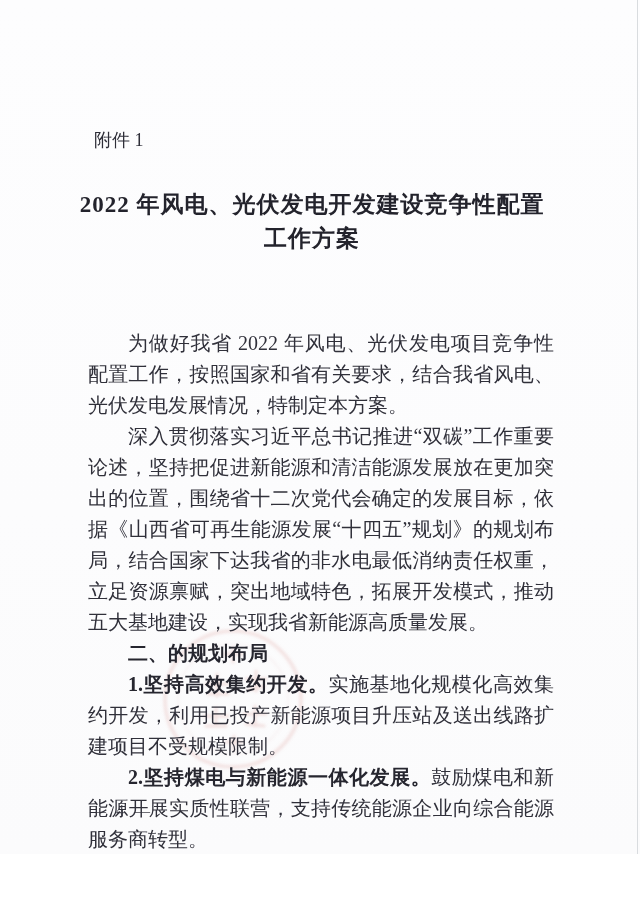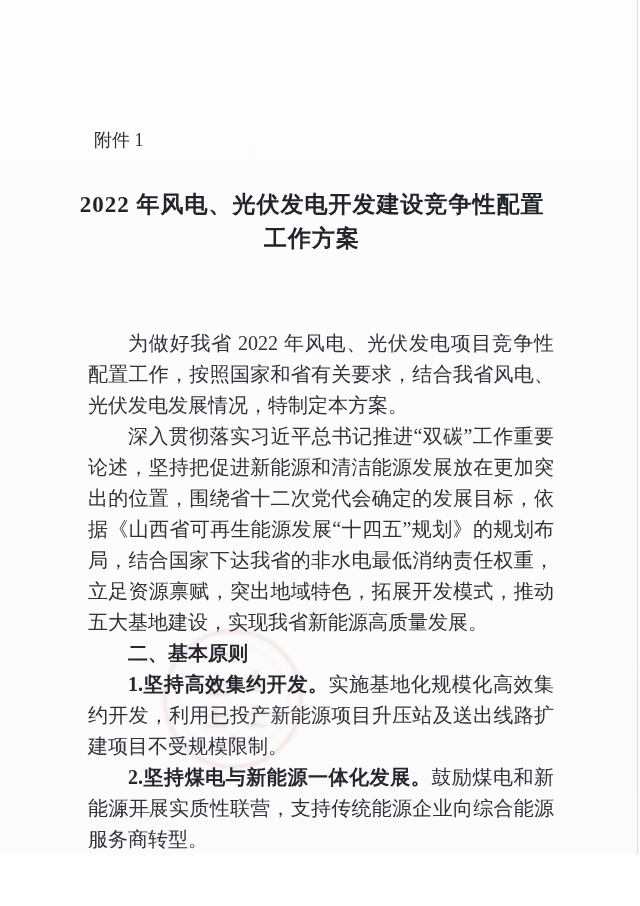--- a/index.html
+++ b/index.html
@@ -118,21 +118,21 @@
   <div class="annex-label">附件 1</div>
 
   <div class="doc-title">
     <div>2022 年风电、光伏发电开发建设竞争性配置</div>
     <div>工作方案</div>
   </div>
 
   <div class="content">
     <p>为做好我省 2022 年风电、光伏发电项目竞争性配置工作，按照国家和省有关要求，结合我省风电、光伏发电发展情况，特制定本方案。</p>
     <p>深入贯彻落实习近平总书记推进“双碳”工作重要论述，坚持把促进新能源和清洁能源发展放在更加突出的位置，围绕省十二次党代会确定的发展目标，依据《山西省可再生能源发展“十四五”规划》的规划布局，结合国家下达我省的非水电最低消纳责任权重，立足资源禀赋，突出地域特色，拓展开发模式，推动五大基地建设，实现我省新能源高质量发展。</p>
-    <p class="heading">二、基本原则</p>
+    <p class="heading">二、的规划布局</p>
     <p class="principle"><span class="lead">1.坚持高效集约开发。</span><span>实施基地化规模化高效集约开发，利用已投产新能源项目升压站及送出线路扩建项目不受规模限制。</span></p>
     <p class="principle"><span class="lead">2.坚持煤电与新能源一体化发展。</span><span>鼓励煤电和新能源开展实质性联营，支持传统能源企业向综合能源服务商转型。</span></p>
   </div>
 
   <div class="page-number">— 4 —</div>
 
   <div class="edge-line"></div>
 </div>
 
 </body></html>

